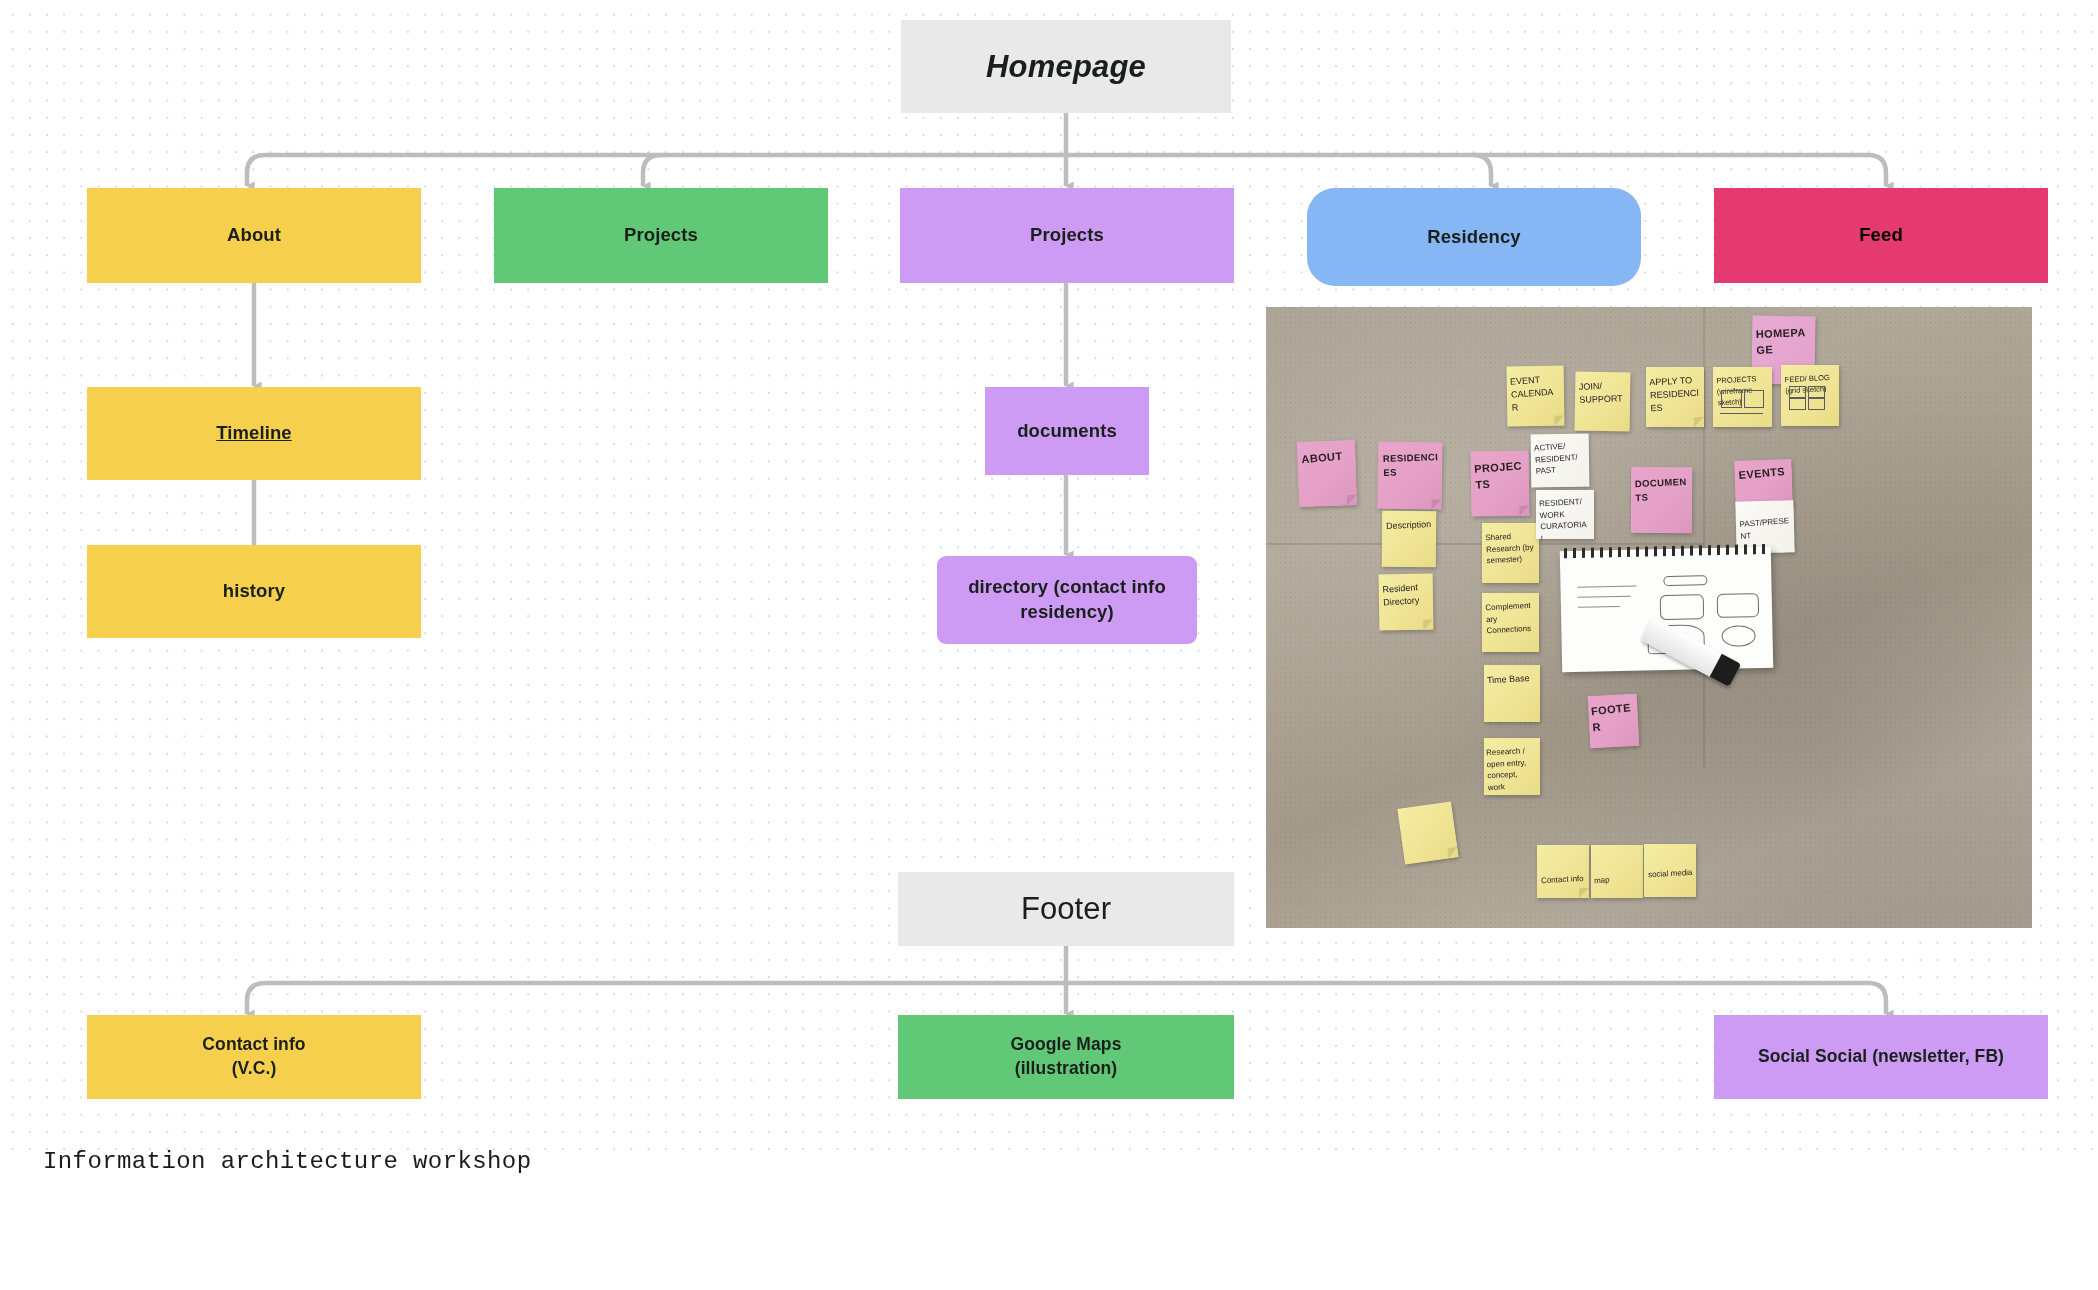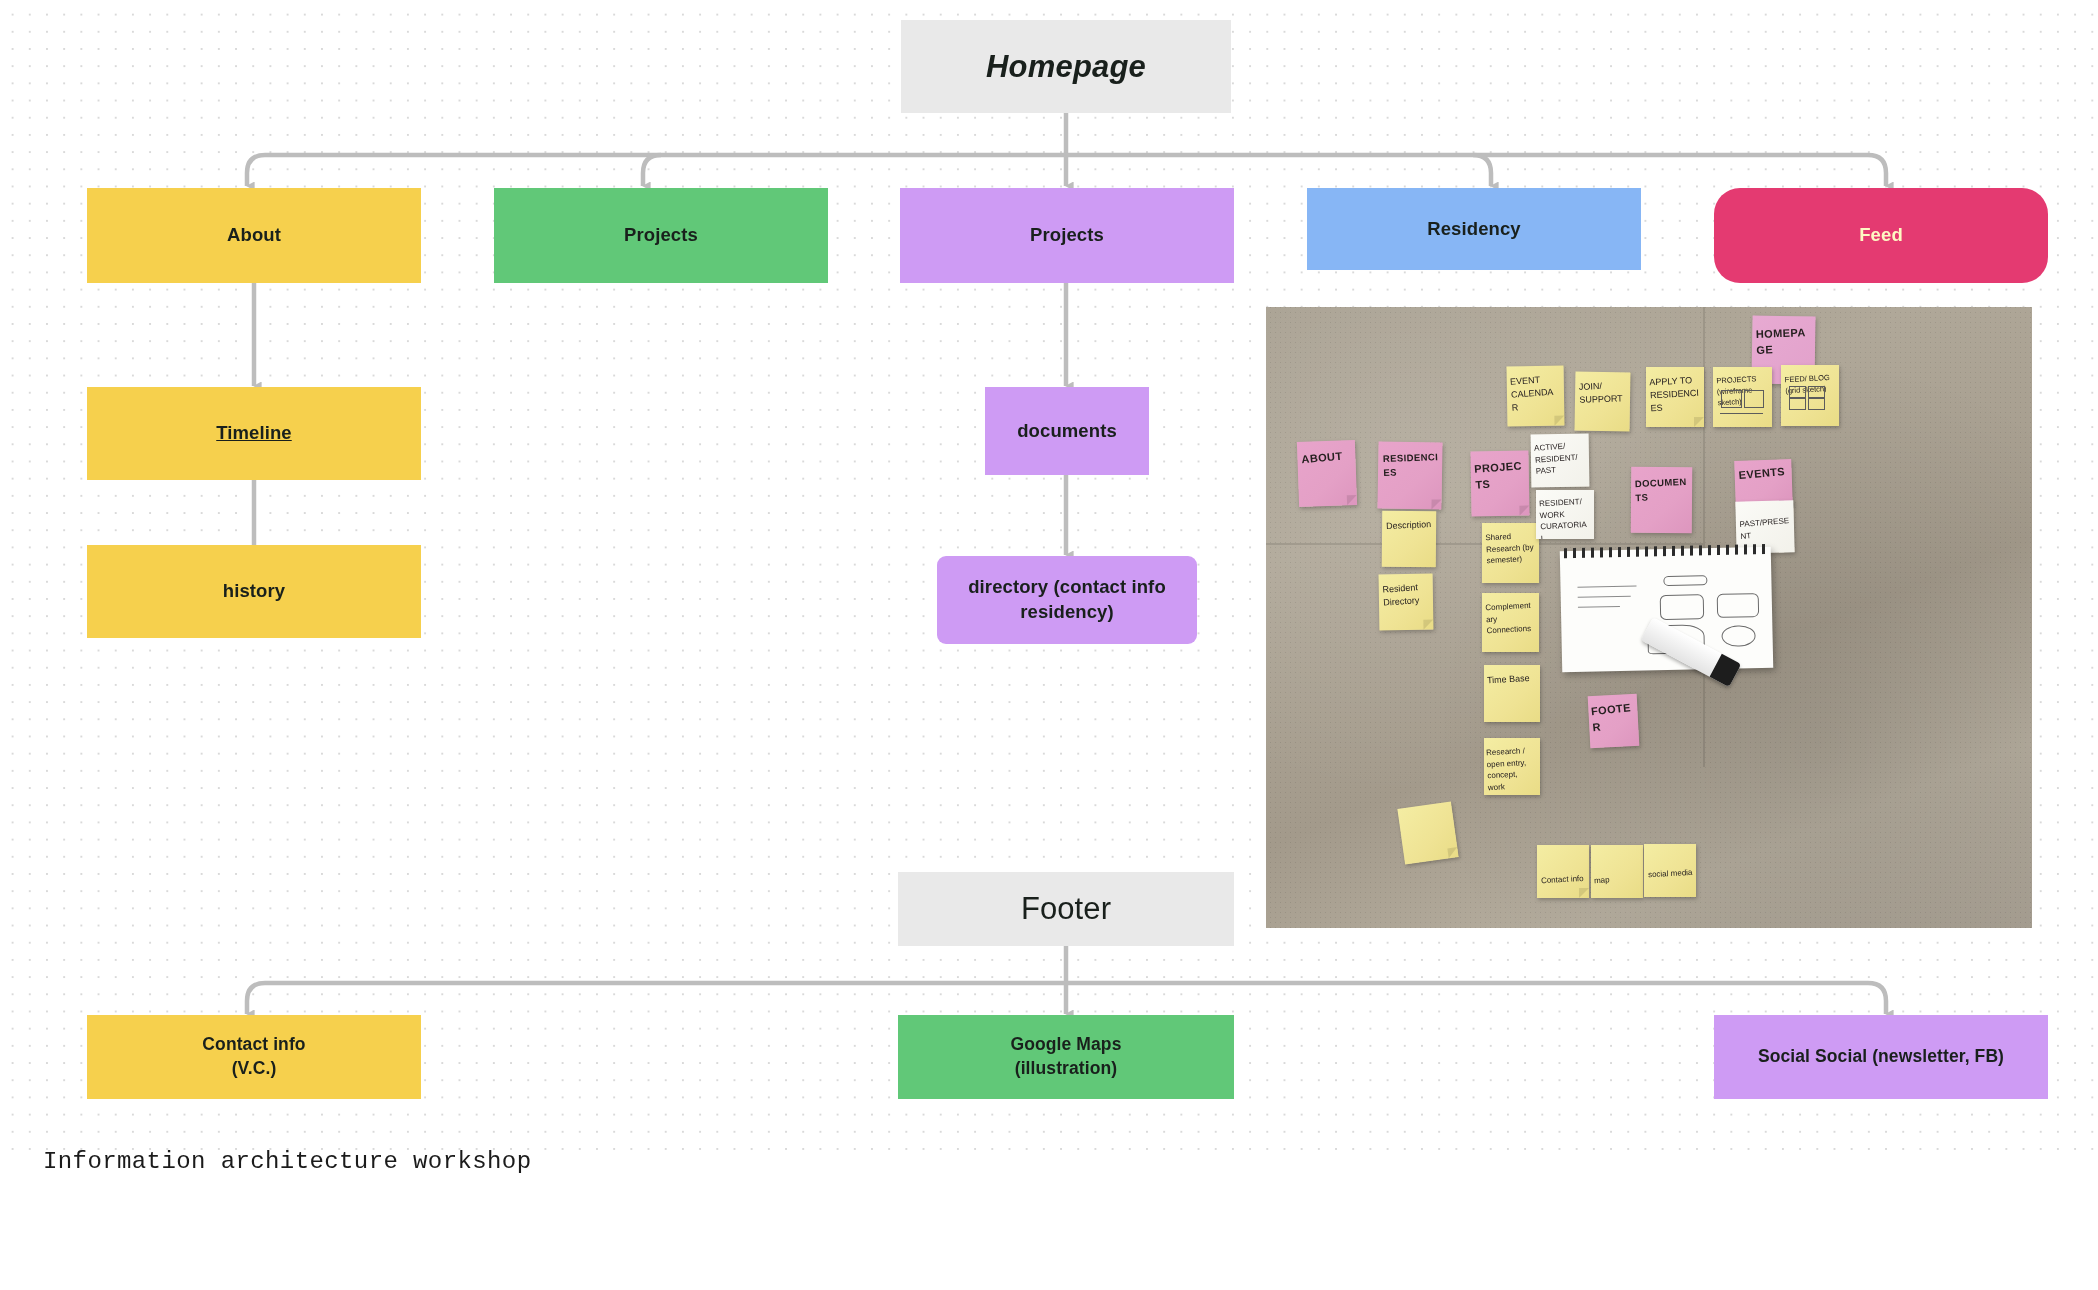--- a/index.html
+++ b/index.html
@@ -35,21 +35,21 @@
 
   
   .grey{background:#e9e9e9;}
   .root-txt{font-style:italic;font-weight:bold;font-size:31px;letter-spacing:.2px;}
   .footer-txt{font-weight:400;font-size:31px;}
 
   .yellow{background:#f6d04d;}
   .green {background:#61c878;}
   .purple{background:#ce9bf4;}
   .blue  {background:#87b6f5;}
-  .pink  {background:#e43a71;color:#fef9c3;border-radius:26px;}
+  .pink  {background:#e43a71;color:#000000;}
 
   .fs17{font-size:17.5px;}
   .fs18{font-size:18.5px;}
 
   
   #photo{
     position:absolute;left:1266px;top:307px;width:766px;height:621px;
     overflow:hidden;background:#9d9586;
   }
   #photo .wall{
@@ -170,21 +170,21 @@
 </div>
 
 <div class="node green bold fs18" style="left:494px;top:188px;width:334px;height:95px;">
   <span class="lbl">Projects</span>
 </div>
 
 <div class="node purple bold fs18" style="left:900px;top:188px;width:334px;height:95px;">
   <span class="lbl">Projects</span>
 </div>
 
-<div class="node blue bold fs18" style="left:1307px;top:188px;width:334px;height:82px;">
+<div class="node blue bold fs18" style="left:1307px;top:188px;width:334px;height:98px;border-radius:28px;">
   <span class="lbl">Residency</span>
 </div>
 
 <div class="node pink bold fs18" style="left:1714px;top:188px;width:334px;height:95px;">
   <span class="lbl">Feed</span>
 </div>
 
 <div class="node yellow bold fs18" style="left:87px;top:387px;width:334px;height:93px;text-decoration:underline;">
   <span class="lbl">Timeline</span>
 </div>

